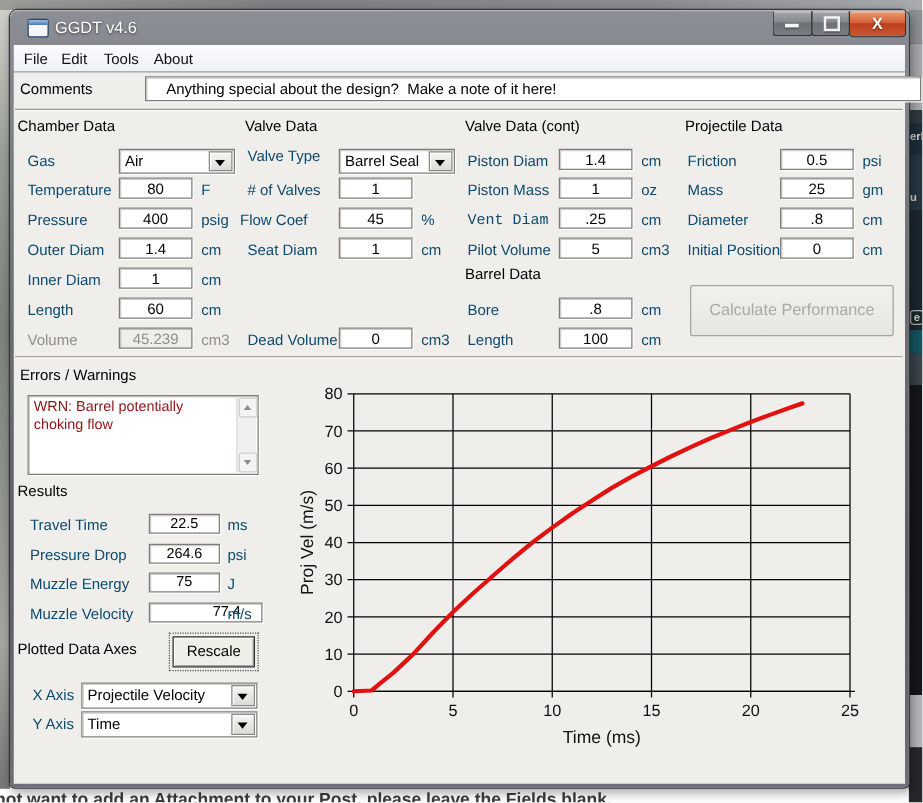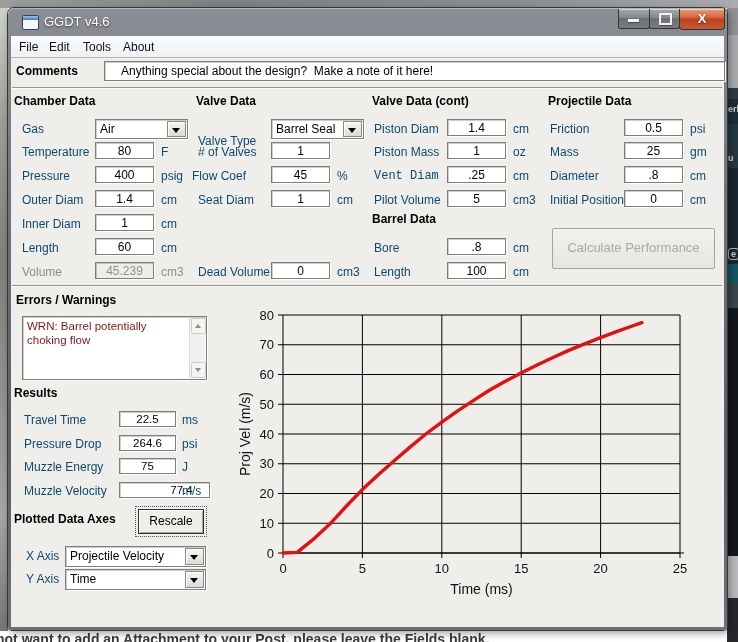--- a/index.html
+++ b/index.html
@@ -35,21 +35,21 @@
   .glyph-min{position:absolute;left:9px;top:10px;width:11px;height:3px;background:#f4f4f4;box-shadow:0 1px 1px rgba(0,0,0,.4);}
   .glyph-max{position:absolute;left:9px;top:4px;width:9px;height:8px;border:2px solid #f2f2f2;box-shadow:0 1px 1px rgba(0,0,0,.3);}
   .glyph-close{position:absolute;left:0;right:0;top:2px;text-align:center;color:#fff;font-size:13px;font-weight:bold;text-shadow:0 1px 2px rgba(0,0,0,.5);}
 
   
   .menubar{left:11px;top:36px;width:713px;height:21px;background:linear-gradient(180deg,#fbfcfe,#edf0f5);border-bottom:1px solid #b4b7bb;}
   .menu-item{position:absolute;top:3px;font-size:12px;color:#111;padding:1px 4px;}
   .client{left:11px;top:58px;width:713px;height:569px;background:#f0eeea;}
 
   .lbl{font-size:12px;color:#0c4a6e;white-space:nowrap;}
-  .hd{font-size:12px;font-weight:bold;color:#000;white-space:nowrap;}
+  .hd{font-size:12px;font-weight:normal;color:#000;white-space:nowrap;}
   .dim{color:#8f8d88;}
   .sep{height:0;border-top:1px solid #96948f;border-bottom:1px solid #fdfdfb;}
 
   .tb{position:absolute;background:#fff;border:1px solid #7f7d78;
       box-shadow:inset 1px 1px 0 rgba(90,90,85,.30), 1px 1px 0 rgba(255,255,255,.9);
       font-family:"Liberation Sans",sans-serif;font-size:12px;color:#000;text-align:center;padding:0;margin:0;}
   .tb.left{text-align:left;padding:0 4px;}
   .tb.dis{background:#f0eeea;color:#8f8d88;}
 
   .combo{position:absolute;background:#fff;border:1px solid #7f7d78;
@@ -123,21 +123,21 @@
   <div class="abs menubar">
     <span class="menu-item" style="left:4px;">File</span>
     <span class="menu-item" style="left:34px;">Edit</span>
     <span class="menu-item" style="left:68px;">Tools</span>
     <span class="menu-item" style="left:108px;">About</span>
   </div>
 
   <div class="abs client"></div>
 
   <span class="abs hd" style="left:16px;top:64px;">Comments</span>
-  <input class="tb left" style="left: 104px; top: 61px; width: 599px; height: 18px; padding-left: 16px;" value="Anything special about the design?  Make a note of it here!">
+  <input class="tb left" style="left: 116px; top: 61px; width: 599px; height: 18px; padding-left: 16px;" value="Anything special about the design?  Make a note of it here!">
   <div class="abs sep" style="left:12px;top:87px;width:710px;"></div>
 
   <span class="abs hd" style="left:14px;top:94px;">Chamber Data</span>
   <span class="abs hd" style="left:196px;top:94px;">Valve Data</span>
   <span class="abs hd" style="left:372px;top:94px;">Valve Data (cont)</span>
   <span class="abs hd" style="left:548px;top:94px;">Projectile Data</span>
   <span class="abs hd" style="left:372px;top:212px;">Barrel Data</span>
 
   <span class="abs lbl" style="left:22px;top:122px;">Gas</span>
   <div class="combo" style="left:95px;top:119px;width:91px;height:18px;">
@@ -158,21 +158,21 @@
   <span class="abs lbl" style="left:22px;top:217px;">Inner Diam</span>
   <input class="tb" style="left: 95px; top: 214px; width: 57px; height: 15px;" value="1">
   <span class="abs lbl" style="left:161px;top:217px;">cm</span>
   <span class="abs lbl" style="left:22px;top:241px;">Length</span>
   <input class="tb" style="left: 95px; top: 238px; width: 57px; height: 15px;" value="60">
   <span class="abs lbl" style="left:161px;top:241px;">cm</span>
   <span class="abs lbl dim" style="left:22px;top:265px;">Volume</span>
   <input class="tb dis" style="left: 95px; top: 262px; width: 57px; height: 15px;" value="45.239">
   <span class="abs lbl dim" style="left:161px;top:265px;">cm3</span>
 
-  <span class="abs lbl" style="left:198px;top:134px;">Valve Type</span>
+  <span class="abs lbl" style="left:198px;top:118px;">Valve Type</span>
   <div class="combo" style="left:271px;top:119px;width:91px;height:18px;">
     <span class="cb-text">Barrel Seal</span>
     <span class="cb-btn">
         <span class="cb-arrow"></span>
       </span>
   </div>
   <span class="abs lbl" style="left:198px;top:145px;text-align:center;"># of Valves</span>
   <input class="tb" style="left: 271px; top: 142px; width: 57px; height: 15px;" value="1">
   <span class="abs lbl" style="left:192px;top:169px;">Flow Coef</span>
   <input class="tb" style="left: 271px; top: 166px; width: 57px; height: 15px;" value="45">

